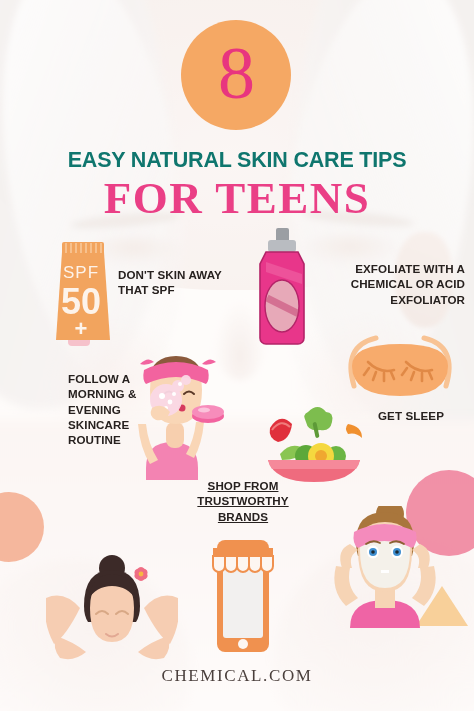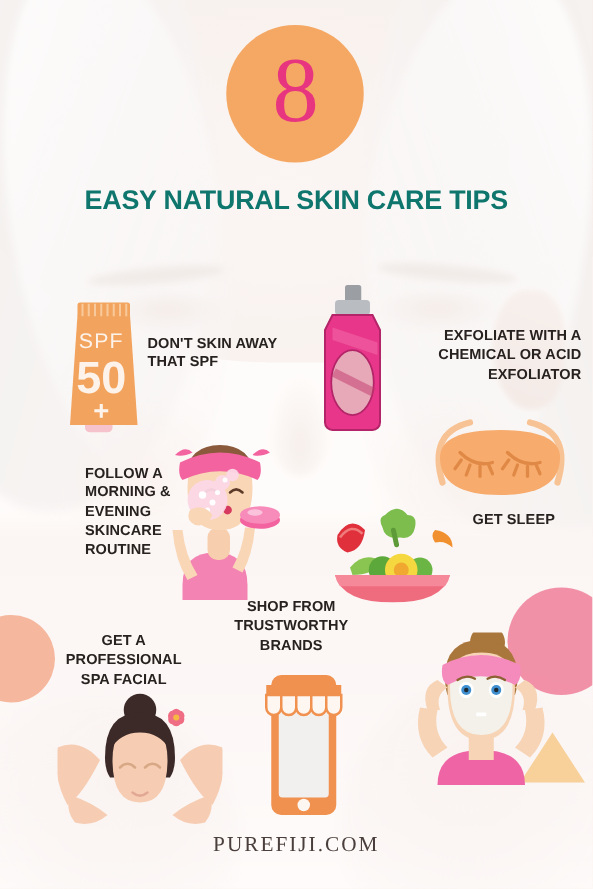--- a/index.html
+++ b/index.html
@@ -98,21 +98,21 @@
   
   .tip{position:absolute;color:#27211f;font-size:11.6px;font-weight:600;
     line-height:1.32;letter-spacing:.1px;}
 
   .t-spf{left:118px;top:267px;width:120px;text-align:left;}
   .t-exf{left:305px;top:261px;width:160px;text-align:right;}
   .t-routine{left:40px;top:371px;width:84px;text-align:left;margin-left:28px;}
   .t-eat{left:231px;top:401px;width:90px;text-align:center;}
   .t-sleep{left:378px;top:408px;width:84px;text-align:left;}
   .t-spa{left:44px;top:505px;width:110px;text-align:center;}
-  .t-shop{left:178px;top:478px;width:110px;text-align:center;}
+  .t-shop{left:188px;top:478px;width:110px;text-align:center;text-decoration:underline;}
   .t-add{left:330px;top:628px;width:110px;text-align:center;}
 
   .footer{
     position:absolute;left:0;right:0;top:666px;text-align:center;
     font-family:"Liberation Serif",serif;font-size:17px;letter-spacing:1.6px;
     color:#4a3f3c;
   }
   .art{position:absolute;}
 </style>
 </head>
@@ -142,20 +142,21 @@
 
   <div class="blob-peachL"></div>
   <div class="blob-pinkR"></div>
   <div class="blob-tri"></div>
 
   <div class="badge" style="background:#f5a864;">
     <span class="badge-num" style="color:#e8357f;">8</span>
   </div>
 
   <div class="title1">EASY NATURAL SKIN CARE TIPS</div>
+  <div class="title2">FOR TEENS</div>
 
   <svg class="art" style="left:48px;top:228px;" width="76" height="118" viewBox="0 0 76 118">
     <rect x="20" y="108" width="22" height="10" rx="4" fill="#f6c2cb"></rect>
     <path d="M14 24 L56 24 L62 112 L8 112 Z" fill="#f2a45e"></path>
     <rect x="14" y="14" width="42" height="12" rx="2" fill="#f2a45e"></rect>
     <g stroke="#f8c99a" stroke-width="1.6">
       <line x1="18" y1="15" x2="18" y2="25"></line>
         <line x1="23" y1="15" x2="23" y2="25"></line>
       <line x1="28" y1="15" x2="28" y2="25"></line>
         <line x1="33" y1="15" x2="33" y2="25"></line>
@@ -265,23 +266,20 @@
     <path d="M60 82 q6 5 12 0" stroke="#e2a893" stroke-width="2" fill="none" stroke-linecap="round"></path>
     <g fill="#ef6e84">
       <ellipse cx="95" cy="22" rx="7" ry="5" transform="rotate(-30 95 22)"></ellipse>
       <ellipse cx="95" cy="22" rx="7" ry="5" transform="rotate(30 95 22)"></ellipse>
       <ellipse cx="95" cy="22" rx="5" ry="7" transform="rotate(0 95 22)"></ellipse>
       <circle cx="95" cy="22" r="2.4" fill="#f7b842"></circle>
     </g>
     <path d="M10 84 q18 6 30 16 q-12 10 -26 6 q-8 -10 -4 -22z" fill="#f6cdb2"></path>
     <path d="M122 84 q-18 6 -30 16 q12 10 26 6 q8 -10 4 -22z" fill="#f6cdb2"></path>
   </svg>
-  <div class="tip t-spa" style="white-space:pre-line;">GET A
-PROFESSIONAL
-SPA FACIAL</div>
 
   <svg class="art" style="left:205px;top:534px;" width="76" height="120" viewBox="0 0 76 120">
     <rect x="12" y="6" width="52" height="112" rx="8" fill="#f0914f"></rect>
     <rect x="18" y="32" width="40" height="72" rx="3" fill="#f2f0ef"></rect>
     <circle cx="38" cy="110" r="5" fill="#fdf6f1"></circle>
     <path d="M8 14 h60 v10 h-60z" fill="#f0914f"></path>
     <g fill="#fdf6f1" stroke="#f0914f" stroke-width="2">
       <path d="M8 22 h12 v10 a6 6 0 0 1 -12 0z"></path>
       <path d="M20 22 h12 v10 a6 6 0 0 1 -12 0z"></path>
       <path d="M32 22 h12 v10 a6 6 0 0 1 -12 0z"></path>
@@ -310,15 +308,15 @@
     <path d="M46 38 q7 -5 14 -1" stroke="#8b6232" stroke-width="1.8" fill="none" stroke-linecap="round"></path>
     <path d="M70 37 q7 -4 14 1" stroke="#8b6232" stroke-width="1.8" fill="none" stroke-linecap="round"></path>
     <path d="M59 66 q6 6 12 0 q-6 6 -12 0z" fill="#d9536f"></path>
     <rect x="61" y="64" width="8" height="3" fill="#fff"></rect>
     <path d="M22 62 q-6 -18 8 -24 l8 6 q-10 6 -6 18z" fill="#f6d4b5"></path>
     <path d="M108 62 q6 -18 -8 -24 l-8 6 q10 6 6 18z" fill="#f6d4b5"></path>
     <path d="M16 60 q-6 24 10 40 l12 -8 q-12 -12 -8 -30z" fill="#f6d4b5"></path>
     <path d="M114 60 q6 24 -10 40 l-12 -8 q12 -12 8 -30z" fill="#f6d4b5"></path>
   </svg>
 
-  <div class="footer">PUREFIJI.COM</div>
+  <div class="footer">CHEMICAL.COM</div>
 
 </div>
 
 </body></html>

